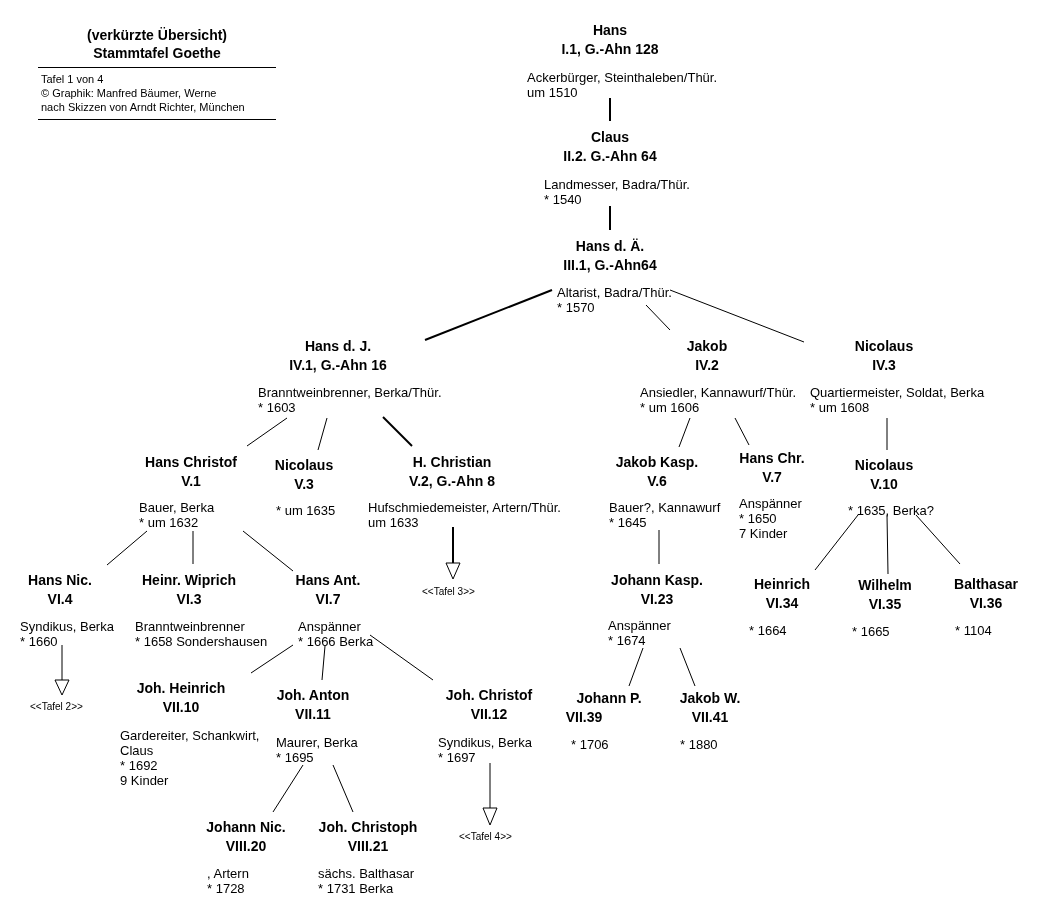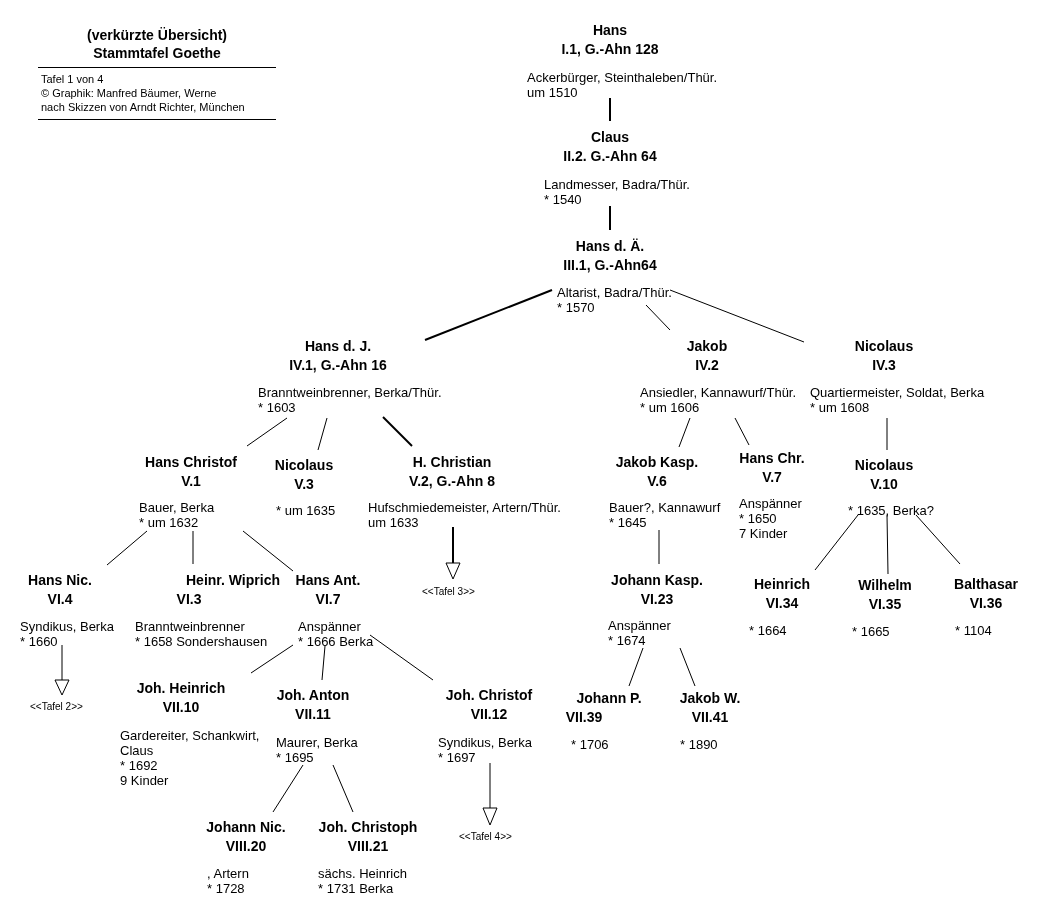--- a/index.html
+++ b/index.html
@@ -138,21 +138,21 @@
     <div class="nm" style="position: absolute; top: 475px; left: 734px; width: 300px;">V.10</div>
     <div class="dt" style="position: absolute; top: 503px; left: 848px;">* 1635, Berka?</div>
   </div>
 <div class="node" style="left: 0px; top: 0px;">
     <div class="nm" style="position: absolute; top: 571px; left: -90px; width: 300px;">Hans Nic.</div>
     <div class="nm" style="position: absolute; top: 590px; left: -90px; width: 300px;">VI.4</div>
     <div class="dt" style="position: absolute; top: 619px; left: 20px;">Syndikus, Berka</div>
     <div class="dt" style="position: absolute; top: 634px; left: 20px;">* 1660</div>
   </div>
 <div class="node" style="left: 0px; top: 0px;">
-    <div class="nm" style="position: absolute; top: 571px; left: 39px; width: 300px; padding-left: 44px;">Heinr. Wiprich</div>
+    <div class="nm" style="position: absolute; top: 571px; left: 39px; width: 300px;">Heinr. Wiprich</div>
     <div class="nm" style="position: absolute; top: 590px; left: 39px; width: 300px;">VI.3</div>
     <div class="dt" style="position: absolute; top: 619px; left: 135px;">Branntweinbrenner</div>
     <div class="dt" style="position: absolute; top: 634px; left: 135px;">* 1658 Sondershausen</div>
   </div>
 <div class="node" style="left: 0px; top: 0px;">
     <div class="nm" style="position: absolute; top: 571px; left: 178px; width: 300px;">Hans Ant.</div>
     <div class="nm" style="position: absolute; top: 590px; left: 178px; width: 300px;">VI.7</div>
     <div class="dt" style="position: absolute; top: 619px; left: 298px;">Anspänner</div>
     <div class="dt" style="position: absolute; top: 634px; left: 298px;">* 1666 Berka</div>
   </div>
@@ -198,30 +198,30 @@
     <div class="dt" style="position: absolute; top: 750px; left: 438px;">* 1697</div>
   </div>
 <div class="node" style="left: 0px; top: 0px;">
     <div class="nm" style="position: absolute; top: 689px; left: 459px; width: 300px;">Johann P.</div>
     <div class="nm" style="position: absolute; top: 708px; left: 434px; width: 300px;">VII.39</div>
     <div class="dt" style="position: absolute; top: 737px; left: 571px;">* 1706</div>
   </div>
 <div class="node" style="left: 0px; top: 0px;">
     <div class="nm" style="position: absolute; top: 689px; left: 560px; width: 300px;">Jakob W.</div>
     <div class="nm" style="position: absolute; top: 708px; left: 560px; width: 300px;">VII.41</div>
-    <div class="dt" style="position: absolute; top: 737px; left: 680px;">* 1890</div>
+    <div class="dt" style="position: absolute; top: 737px; left: 680px;">* 1880</div>
   </div>
 <div class="node" style="left: 0px; top: 0px;">
     <div class="nm" style="position: absolute; top: 818px; left: 96px; width: 300px;">Johann Nic.</div>
     <div class="nm" style="position: absolute; top: 837px; left: 96px; width: 300px;">VIII.20</div>
     <div class="dt" style="position: absolute; top: 866px; left: 207px;">, Artern</div>
     <div class="dt" style="position: absolute; top: 881px; left: 207px;">* 1728</div>
   </div>
 <div class="node" style="left: 0px; top: 0px;">
     <div class="nm" style="position: absolute; top: 818px; left: 218px; width: 300px;">Joh. Christoph</div>
     <div class="nm" style="position: absolute; top: 837px; left: 218px; width: 300px;">VIII.21</div>
-    <div class="dt" style="position: absolute; top: 866px; left: 318px;">sächs. Heinrich</div>
+    <div class="dt" style="position: absolute; top: 866px; left: 318px;">sächs. Balthasar</div>
     <div class="dt" style="position: absolute; top: 881px; left: 318px;">* 1731 Berka</div>
   </div>
 
 <div class="ref" style="left:30px; top:701px;">&lt;&lt;Tafel 2&gt;&gt;</div>
 <div class="ref" style="left:422px; top:586px;">&lt;&lt;Tafel 3&gt;&gt;</div>
 <div class="ref" style="left:459px; top:831px;">&lt;&lt;Tafel 4&gt;&gt;</div>
 
 </body></html>

